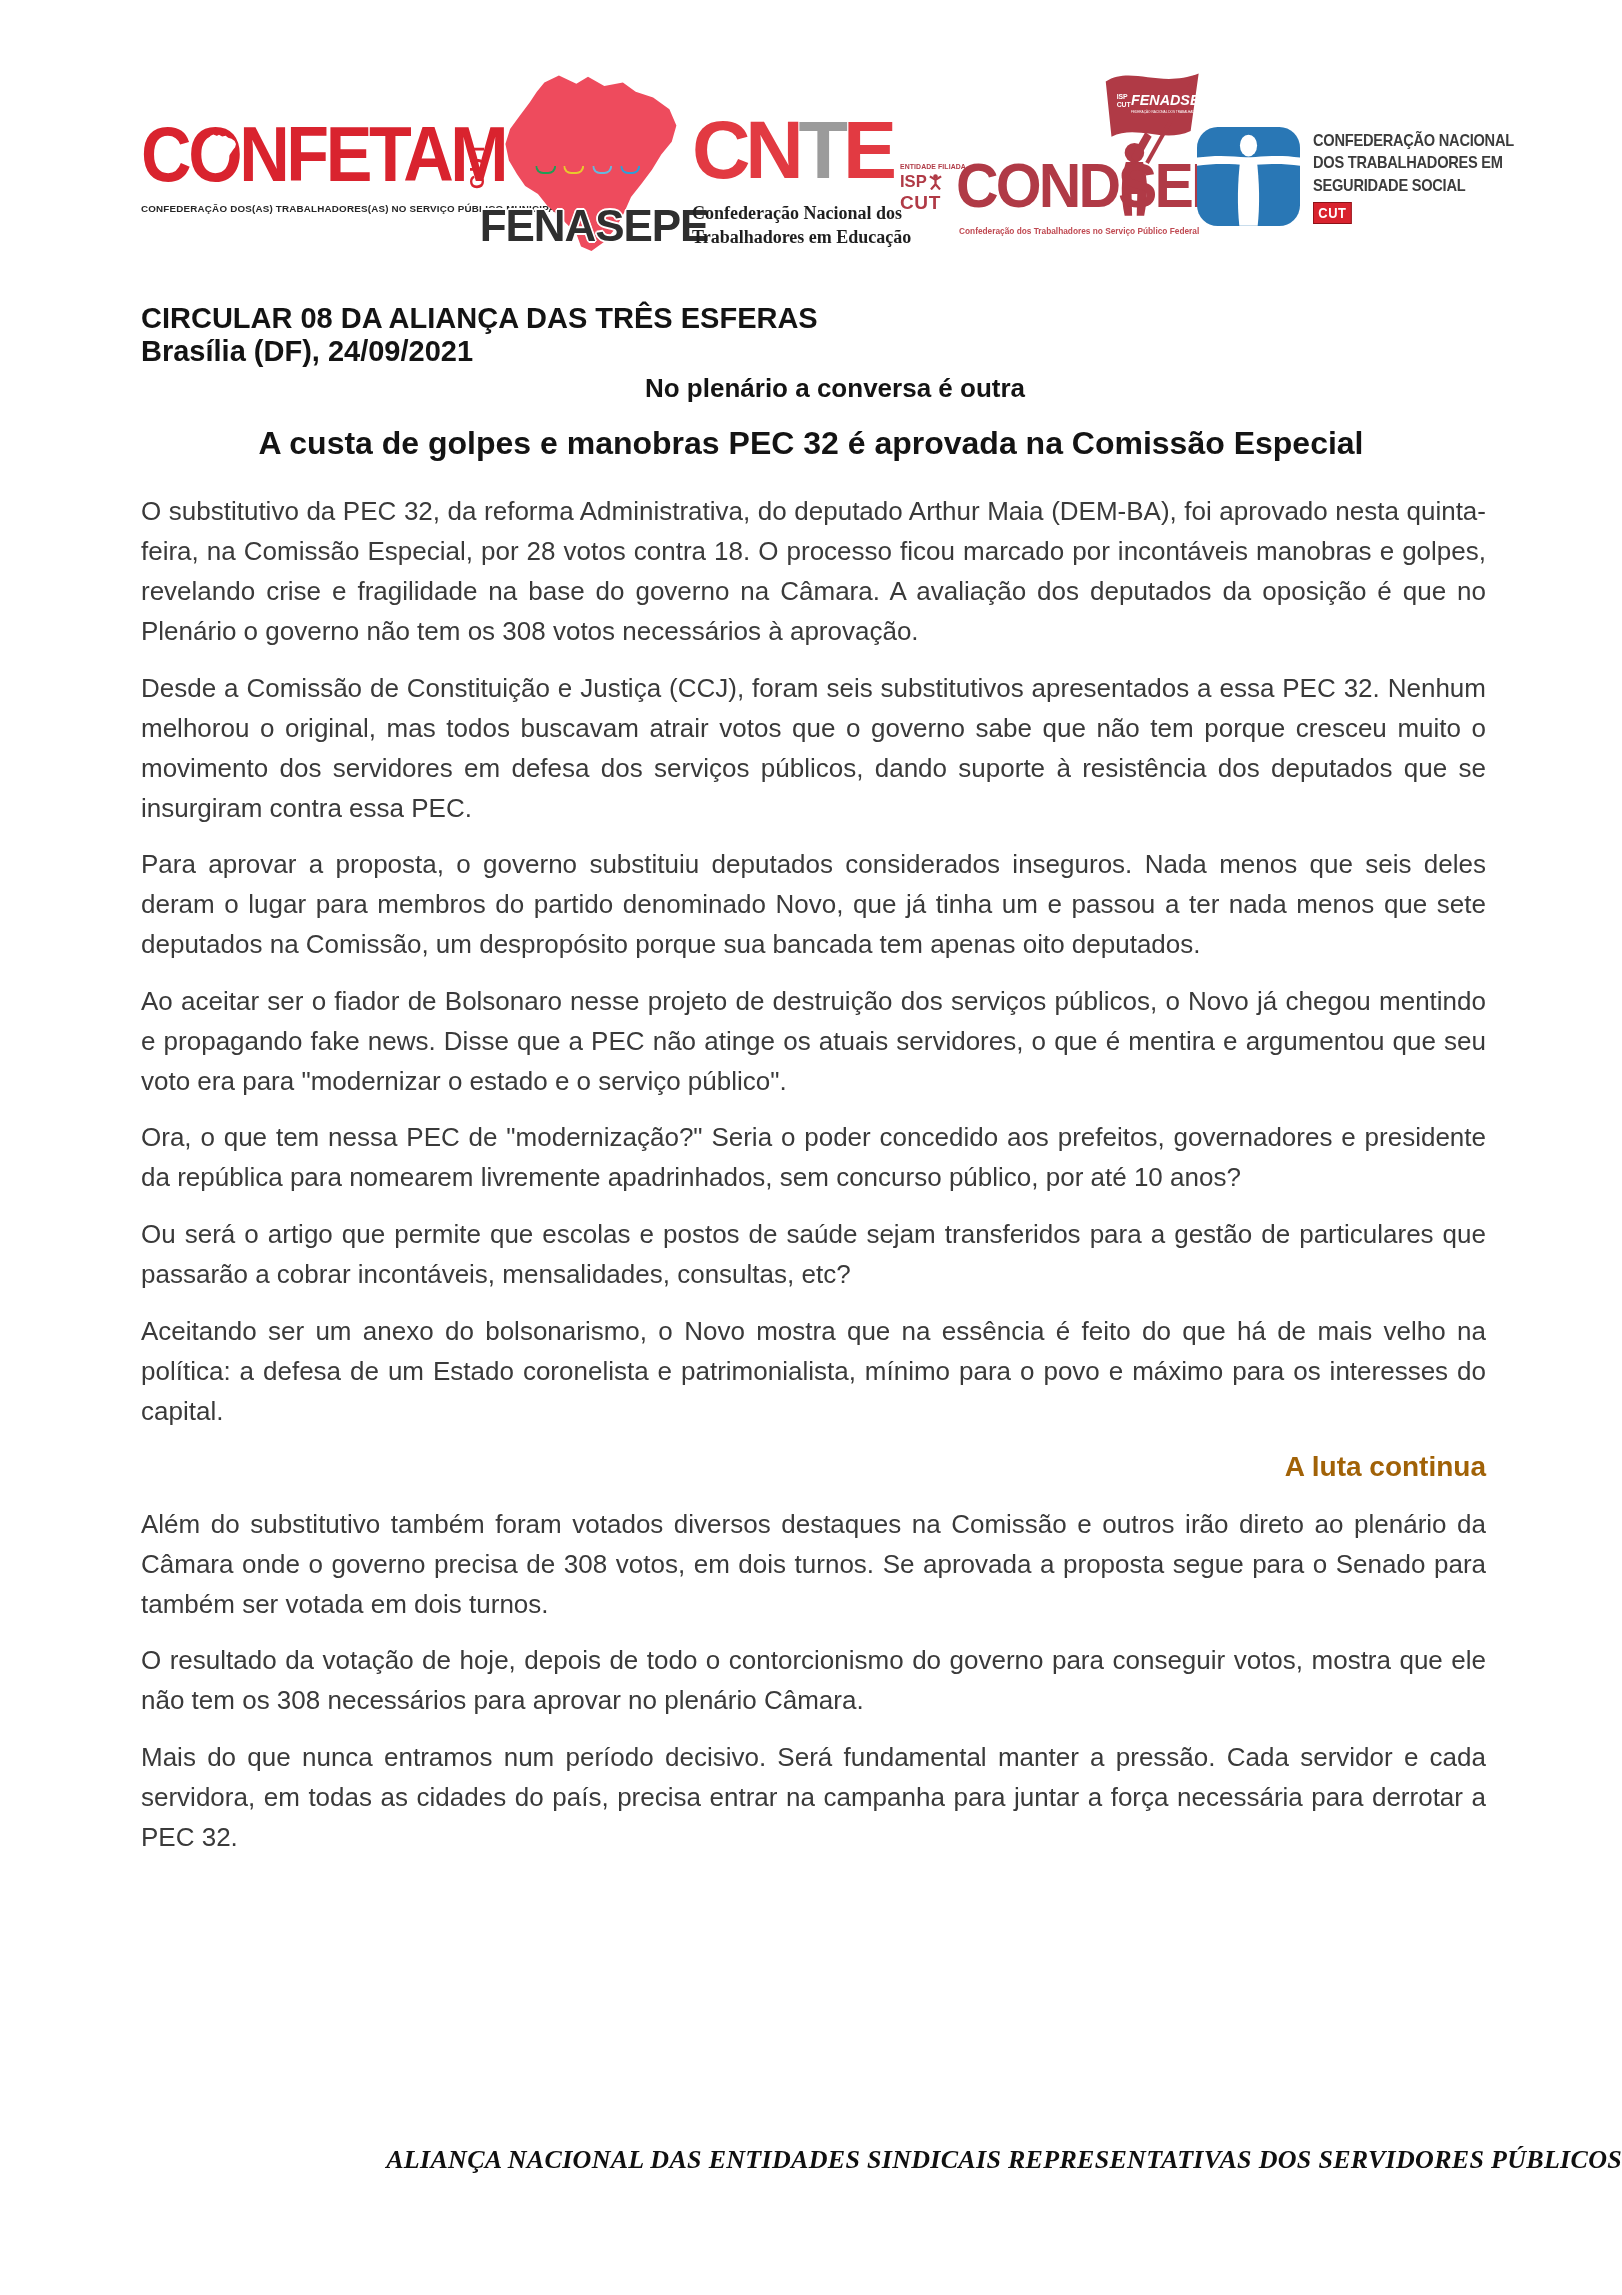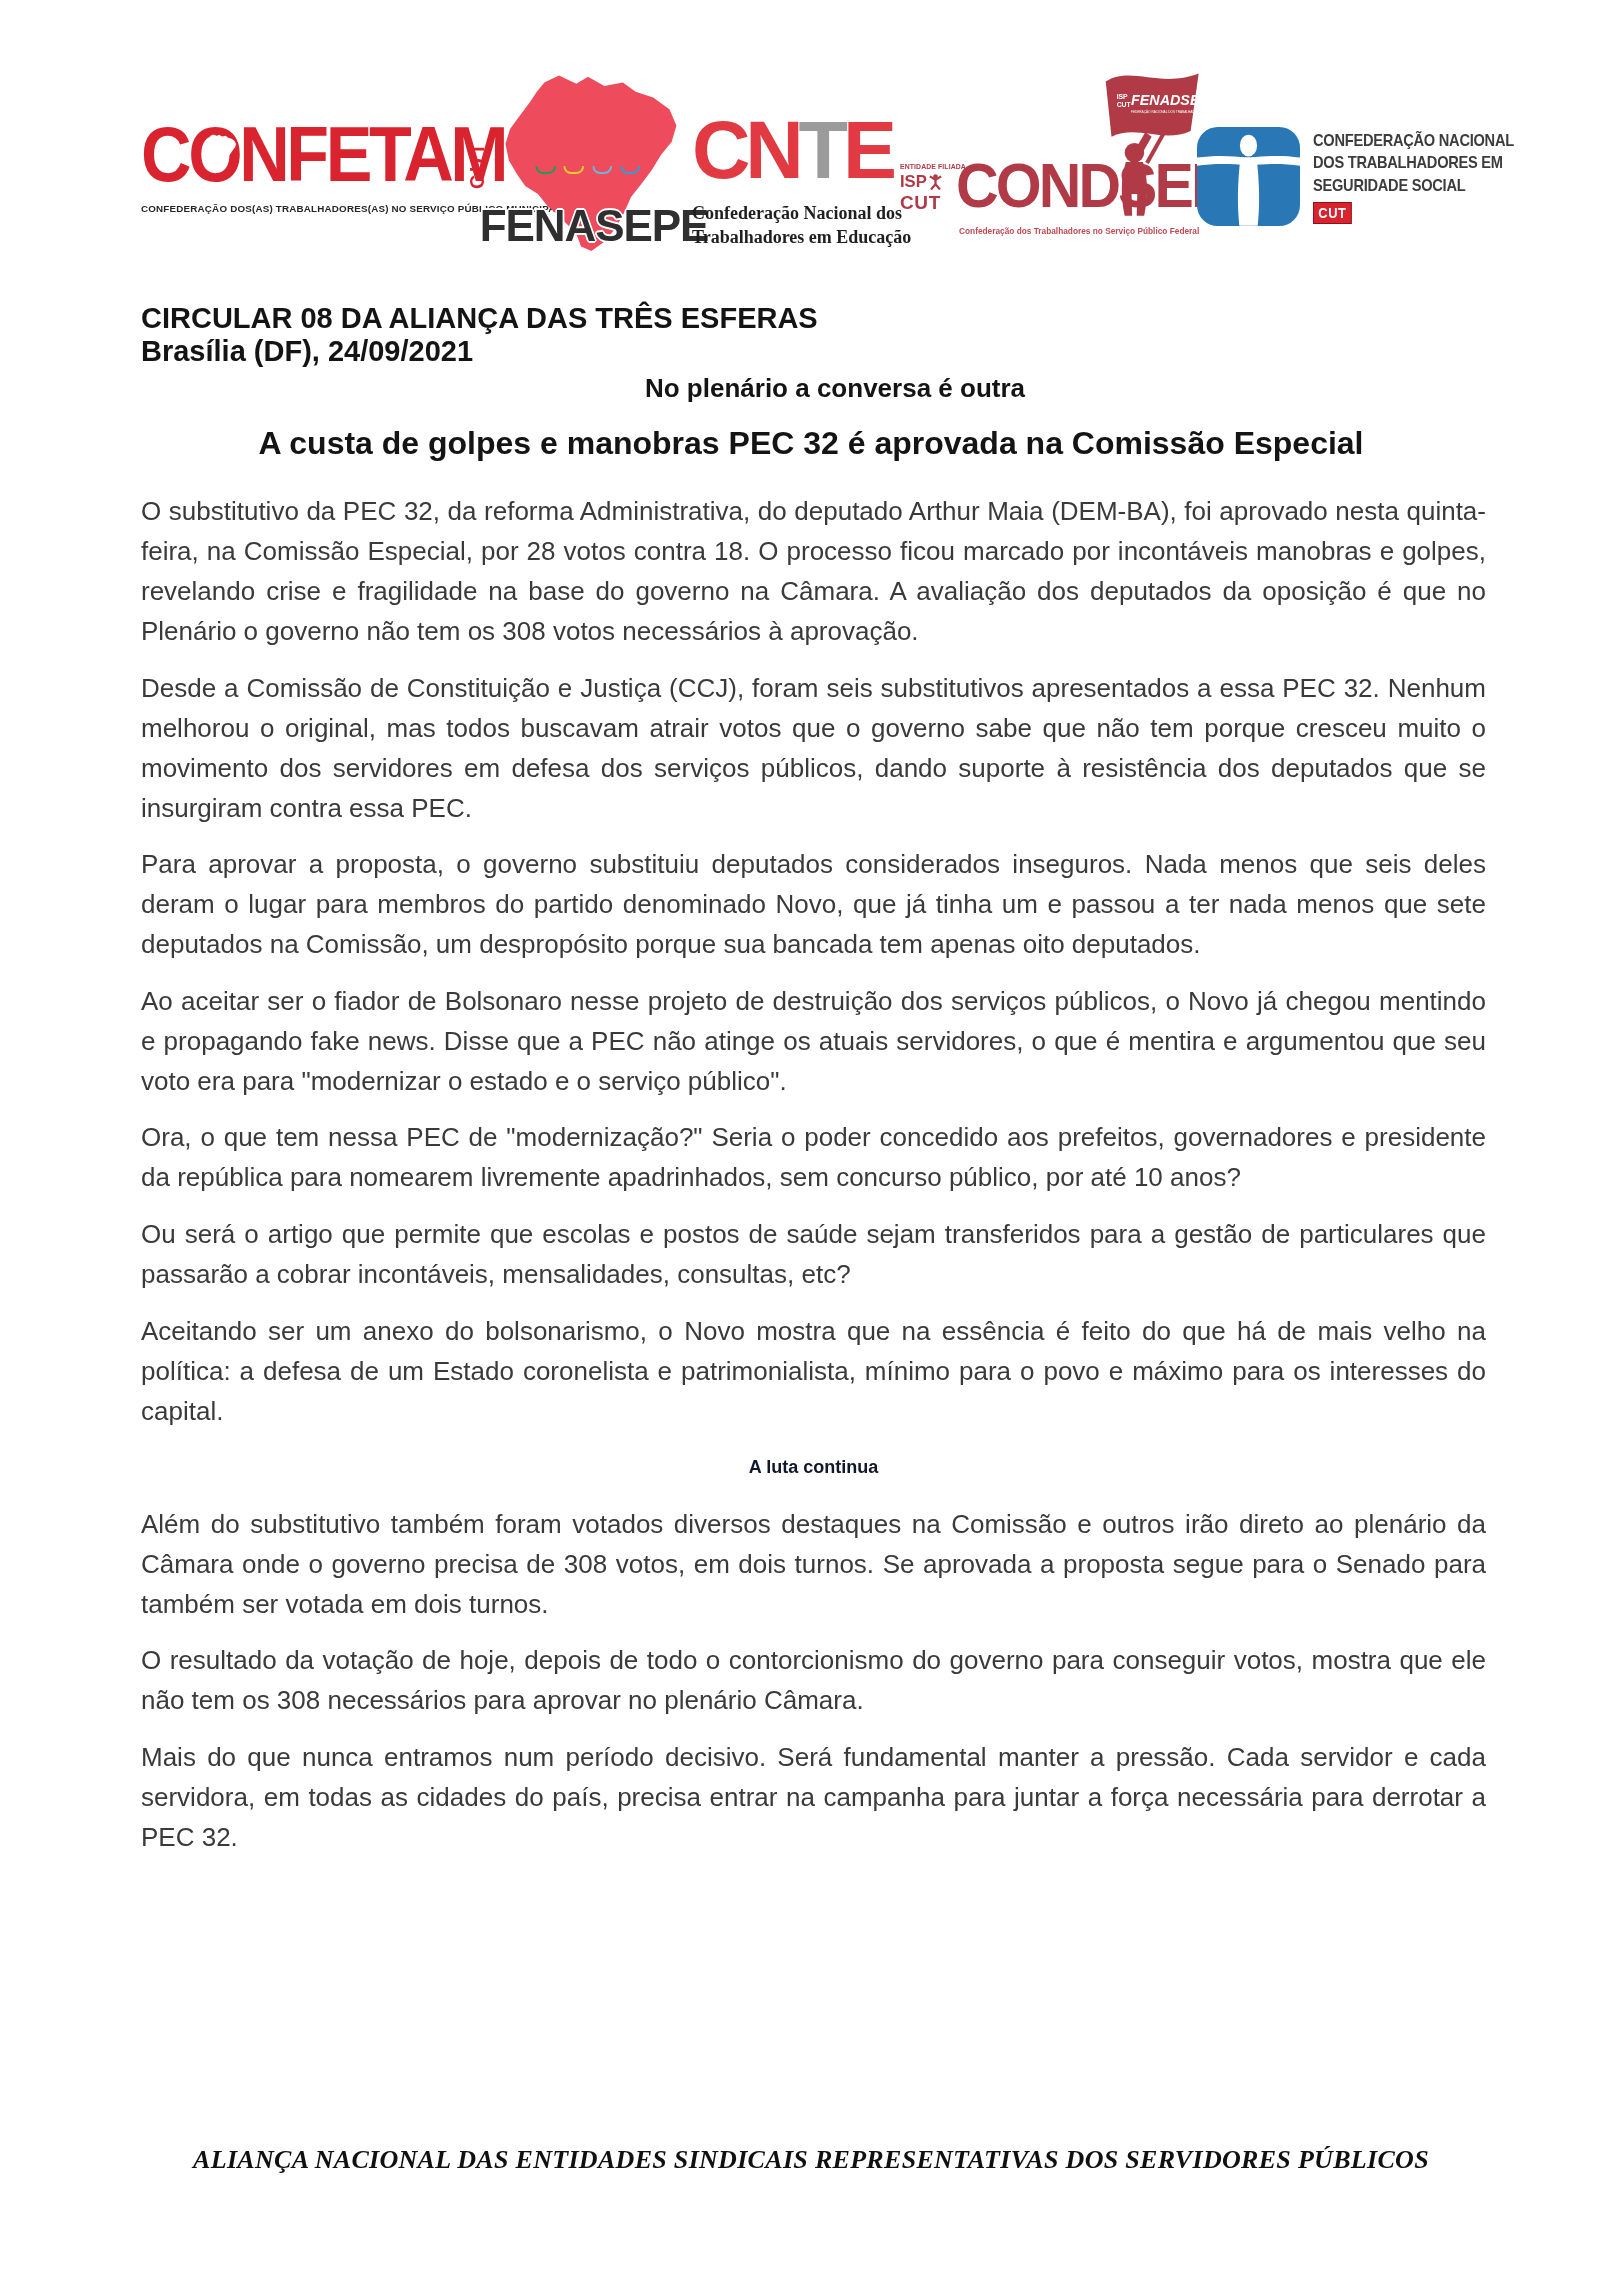--- a/index.html
+++ b/index.html
@@ -66,24 +66,24 @@
   
   .title-row { position:absolute; left:141px; right:136px; top:302px; display:flex; justify-content:space-between;
                font-size:29px; font-weight:bold; color:#141414;flex-direction:column; }
   .kicker   { position:absolute; left:0; right:0; top:373px; text-align:center; font-size:26px; font-weight:bold; color:#141414;padding-left:48px; }
   .headline { position:absolute; left:0; right:0; top:425px; text-align:center; font-size:32px; font-weight:bold; color:#141414; }
 
   
   .content { position:absolute; left:141px; right:136px; top:491px; font-size:26px; line-height:40px;
              color:#3a3a3a; text-align:justify; }
   .content p { margin:0 0 16.6px 0; }
-  .content .luta { font-size:18px; line-height:40px; font-weight:bold; color:#0f172a; margin:10.3px 0 16.6px; text-align:center; }
+  .content .luta { font-size:28px; line-height:40px; font-weight:bold; color:#a16207; margin:10.3px 0 16.6px; text-align:right; }
 
   
-  .footer { position:absolute; left:0; right:0; top:2145px; text-align:center;
+  .footer { position:absolute; left:0; right:0; top:2145px; text-align:right;
             font-family:"Liberation Serif", serif; font-style:italic; font-weight:bold;
             font-size:26px; color:#101010; letter-spacing:0.3px; }
 </style>
 </head>
 <body>
 
 <div class="page">
 
   <header>
 

